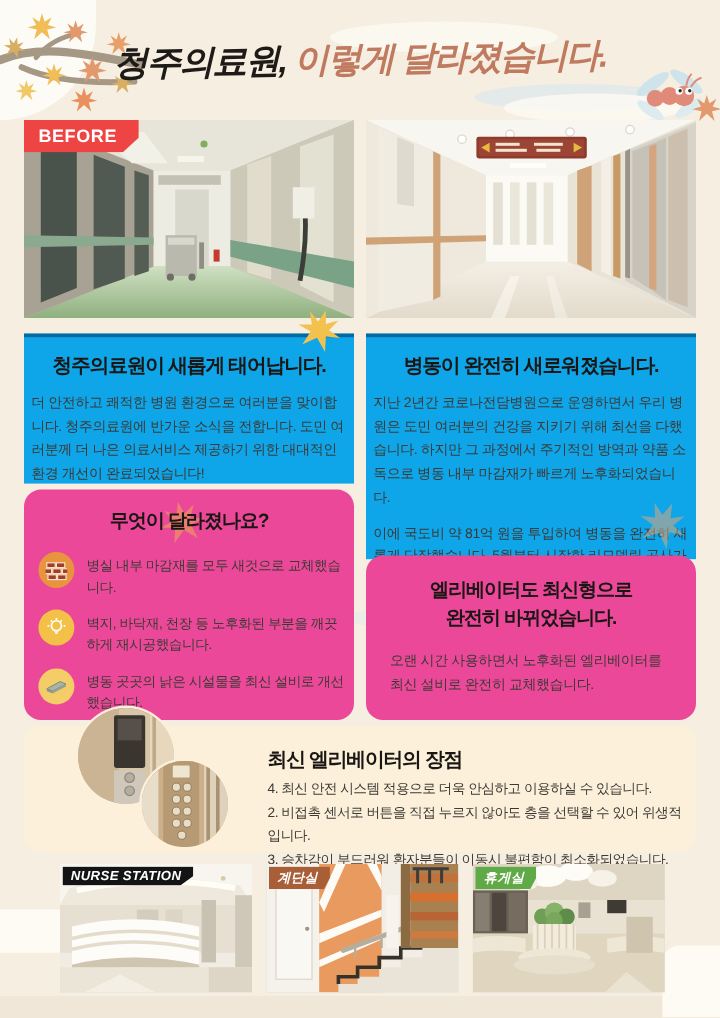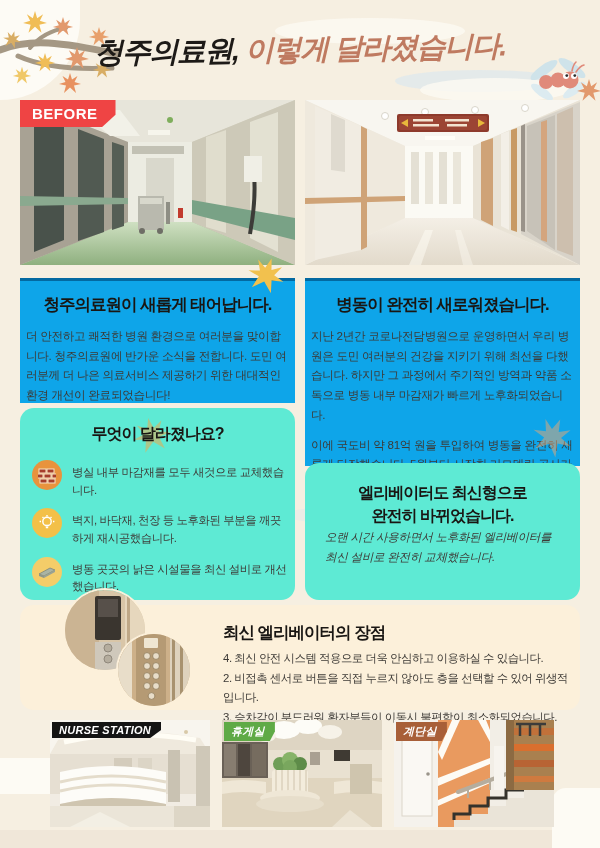--- a/index.html
+++ b/index.html
@@ -22,21 +22,21 @@
   .photo.before{left:20px;} .photo.after{left:305px;}
   .badge{position:absolute;top:0;left:0;height:27px;padding:0 18px 0 12px;display:flex;align-items:center;
          color:#fff;font-weight:800;font-size:15px;letter-spacing:.5px;
          clip-path:polygon(0 0,100% 0,100% 55%,86% 100%,0 100%);z-index:3;}
   .badge.gray{background:#ef4444;} .badge.yellow{background:#f8c33c;}
   
   .panel{position:absolute;width:275px;border-top:3px solid #0369a1;background:#0ea5e9;padding:0;}
   .panel h2{margin:13px 8px 10px;text-align:center;font-size:16.5px;font-weight:800;color:#191613;letter-spacing:-1px;}
   .panel p{margin:0 6px 10px;font-size:11.6px;line-height:1.7;color:#3d3a36;letter-spacing:-0.3px;}
   
-  .card{position:absolute;background:#5eead4;border-radius:14px;}
+  .card{position:absolute;background:#ec4899;border-radius:14px;}
   .card h3{margin:0;text-align:center;font-size:16px;font-weight:800;color:#191613;letter-spacing:-1px;}
   .changes-list{position:absolute;left:12px;top:52px;right:8px;display:flex;flex-direction:column;gap:9px;}
   .change-item{display:flex;align-items:flex-start;gap:10px;}
   .cicon{flex:0 0 30px;width:30px;height:30px;border-radius:50%;display:flex;align-items:center;justify-content:center;margin-top:0px;}
   .change-item span.txt{font-size:11.4px;line-height:1.55;color:#3d3a36;letter-spacing:-0.4px;padding-top:4px;}
   .elev-card p{margin:0;text-align:left;padding:0 20px;font-size:11.6px;line-height:1.7;color:#3d3a36;letter-spacing:-0.3px;}
   
   .adv-card{left:20px;top:605px;width:560px;height:105px;background:#fcf0da;}
   .adv-head{position:absolute;left:203px;top:17px;font-size:16.5px;font-weight:800;color:#191613;letter-spacing:-1px;}
   .adv-list{position:absolute;left:203px;top:44px;margin:0;padding:0;list-style:none;font-size:11.4px;line-height:1.73;color:#3d3a36;letter-spacing:-0.45px;}
@@ -283,21 +283,21 @@
 
   <svg class="leaf" style="left:530px;top:416px;opacity:.5;" width="44" height="44">
     <use href="#leaf" width="44" height="44" fill="#eda871" transform="rotate(24 22 22)"></use>
   </svg>
 
   <div class="card elev-card" style="left:305px;top:463px;width:275px;height:137px;">
     <h3 style="margin-top:18px;line-height:1.45;">
       <span>엘리베이터도 최신형으로</span><br>
       <span>완전히 바뀌었습니다.</span>
     </h3>
-    <p style="font-style:italic;">오랜 시간 사용하면서 노후화된 엘리베이터를 최신 설비로 완전히 교체했습니다.</p>
+    <p style="margin-top:14px;">오랜 시간 사용하면서 노후화된 엘리베이터를 최신 설비로 완전히 교체했습니다.</p>
   </div>
 
   <div class="card adv-card">
     <div class="adv-head">최신 엘리베이터의 장점</div>
     <ul class="adv-list">
       <li>4.  최신 안전 시스템 적용으로 더욱 안심하고 이용하실 수 있습니다.</li>
       <li>2. 비접촉 센서로 버튼을 직접 누르지 않아도 층을 선택할 수 있어 위생적 입니다.</li>
       <li>3. 승차감이 부드러워 환자분들이 이동시 불편함이 최소화되었습니다.</li>
     </ul>
   </div>
@@ -363,20 +363,55 @@
         <path d="M20 107 L50 92 L80 107 Z" fill="#f7f3ea" opacity=".7"></path>
         <rect x="124" y="86" width="36" height="21" fill="#ddd6c6"></rect>
       </svg>
       <div class="gbadge black">
         <span>NURSE STATION</span>
       </div>
     </div>
 
     <div class="gphoto">
       <svg width="160" height="107" viewBox="0 0 160 107">
+        <rect width="160" height="107" fill="#f2eee6"></rect>
+
+        <rect x="0" y="0" width="44" height="107" fill="#f5f2ec"></rect>
+        <rect x="8" y="10" width="30" height="86" fill="#faf8f3" stroke="#dcd6ca"></rect>
+        <circle cx="34" cy="54" r="1.8" fill="#9a948a"></circle>
+
+        <rect x="44" y="0" width="52" height="107" fill="#e99a5f"></rect>
+        <polygon points="58,0 66,0 48,40 44,32" fill="#fdfbf5"></polygon>
+        <polygon points="44,58 96,38 96,44 44,66" fill="#fdfbf5"></polygon>
+        <polygon points="44,80 96,58 96,63 44,86" fill="#fdfbf5"></polygon>
+        <polygon points="84,0 92,0 96,10 96,22" fill="#fdfbf5"></polygon>
+
+        <polygon points="60,107 160,107 160,70 130,70 130,78 112,78 112,86 94,86 94,94 76,94 76,100 60,100" fill="#eae4d8"></polygon>
+        <path d="M130 70 h-18 v8 h-18 v8 h-18 v8 h-16 v6" stroke="#35322c" stroke-width="3" fill="none"></path>
+
+        <path d="M64 72 L118 52" stroke="#b5ad9e" stroke-width="4" stroke-linecap="round"></path>
+        <path d="M74 70 v8 M96 62 v8 M114 55 v8" stroke="#b5ad9e" stroke-width="2"></path>
+
+        <rect x="120" y="0" width="40" height="70" fill="#a9804f"></rect>
+        <rect x="120" y="8" width="40" height="7" fill="#c1713a"></rect>
+        <rect x="120" y="24" width="40" height="7" fill="#d96f2e"></rect>
+        <rect x="120" y="40" width="40" height="7" fill="#b86434"></rect>
+        <rect x="120" y="56" width="40" height="6" fill="#cf7a3f"></rect>
+        <rect x="112" y="0" width="8" height="70" fill="#8c6a42"></rect>
+
+        <path d="M122 4 h30 M126 4 v12 M136 4 v12 M146 4 v12" stroke="#3c3c3a" stroke-width="2.5" fill="none" transform="translate(0,0)"></path>
+        <rect x="100" y="26" width="10" height="44" fill="#f7f4ee"></rect>
+      </svg>
+      <div class="gbadge brown">
+        <span>계단실</span>
+      </div>
+    </div>
+
+    <div class="gphoto">
+      <svg width="160" height="107" viewBox="0 0 160 107">
         <rect width="160" height="107" fill="#e9e1d1"></rect>
         <rect x="0" y="0" width="160" height="30" fill="#ded5c3"></rect>
         <ellipse cx="62" cy="10" rx="16" ry="9" fill="#fdfcf7"></ellipse>
           <ellipse cx="86" cy="6" rx="14" ry="8" fill="#fdfcf7"></ellipse>
         <ellipse cx="108" cy="12" rx="12" ry="7" fill="#f6f2e8"></ellipse>
           <ellipse cx="44" cy="16" rx="10" ry="6" fill="#f6f2e8"></ellipse>
         <rect x="0" y="22" width="46" height="36" fill="#6a6157"></rect>
         <rect x="2" y="24" width="12" height="32" fill="#877d70"></rect>
           <rect x="16" y="24" width="12" height="32" fill="#4e463e"></rect>
         <rect x="30" y="24" width="14" height="32" fill="#766c5f"></rect>
@@ -399,49 +434,14 @@
         <path d="M0 62 Q20 58 44 62 L44 74 Q20 70 0 74 Z" fill="#efe7d6"></path>
         <path d="M160 62 Q136 58 112 62 L112 74 Q136 70 160 74 Z" fill="#efe7d6"></path>
         <rect x="128" y="44" width="22" height="30" fill="#cfc5ae"></rect>
         <path d="M110 107 L128 90 L150 107 Z" fill="#f2ecdf" opacity=".6"></path>
       </svg>
       <div class="gbadge green">
         <span>휴게실</span>
       </div>
     </div>
 
-    <div class="gphoto">
-      <svg width="160" height="107" viewBox="0 0 160 107">
-        <rect width="160" height="107" fill="#f2eee6"></rect>
-
-        <rect x="0" y="0" width="44" height="107" fill="#f5f2ec"></rect>
-        <rect x="8" y="10" width="30" height="86" fill="#faf8f3" stroke="#dcd6ca"></rect>
-        <circle cx="34" cy="54" r="1.8" fill="#9a948a"></circle>
-
-        <rect x="44" y="0" width="52" height="107" fill="#e99a5f"></rect>
-        <polygon points="58,0 66,0 48,40 44,32" fill="#fdfbf5"></polygon>
-        <polygon points="44,58 96,38 96,44 44,66" fill="#fdfbf5"></polygon>
-        <polygon points="44,80 96,58 96,63 44,86" fill="#fdfbf5"></polygon>
-        <polygon points="84,0 92,0 96,10 96,22" fill="#fdfbf5"></polygon>
-
-        <polygon points="60,107 160,107 160,70 130,70 130,78 112,78 112,86 94,86 94,94 76,94 76,100 60,100" fill="#eae4d8"></polygon>
-        <path d="M130 70 h-18 v8 h-18 v8 h-18 v8 h-16 v6" stroke="#35322c" stroke-width="3" fill="none"></path>
-
-        <path d="M64 72 L118 52" stroke="#b5ad9e" stroke-width="4" stroke-linecap="round"></path>
-        <path d="M74 70 v8 M96 62 v8 M114 55 v8" stroke="#b5ad9e" stroke-width="2"></path>
-
-        <rect x="120" y="0" width="40" height="70" fill="#a9804f"></rect>
-        <rect x="120" y="8" width="40" height="7" fill="#c1713a"></rect>
-        <rect x="120" y="24" width="40" height="7" fill="#d96f2e"></rect>
-        <rect x="120" y="40" width="40" height="7" fill="#b86434"></rect>
-        <rect x="120" y="56" width="40" height="6" fill="#cf7a3f"></rect>
-        <rect x="112" y="0" width="8" height="70" fill="#8c6a42"></rect>
-
-        <path d="M122 4 h30 M126 4 v12 M136 4 v12 M146 4 v12" stroke="#3c3c3a" stroke-width="2.5" fill="none" transform="translate(0,0)"></path>
-        <rect x="100" y="26" width="10" height="44" fill="#f7f4ee"></rect>
-      </svg>
-      <div class="gbadge brown">
-        <span>계단실</span>
-      </div>
-    </div>
-
   </div>
 </div>
 
 </body></html>

